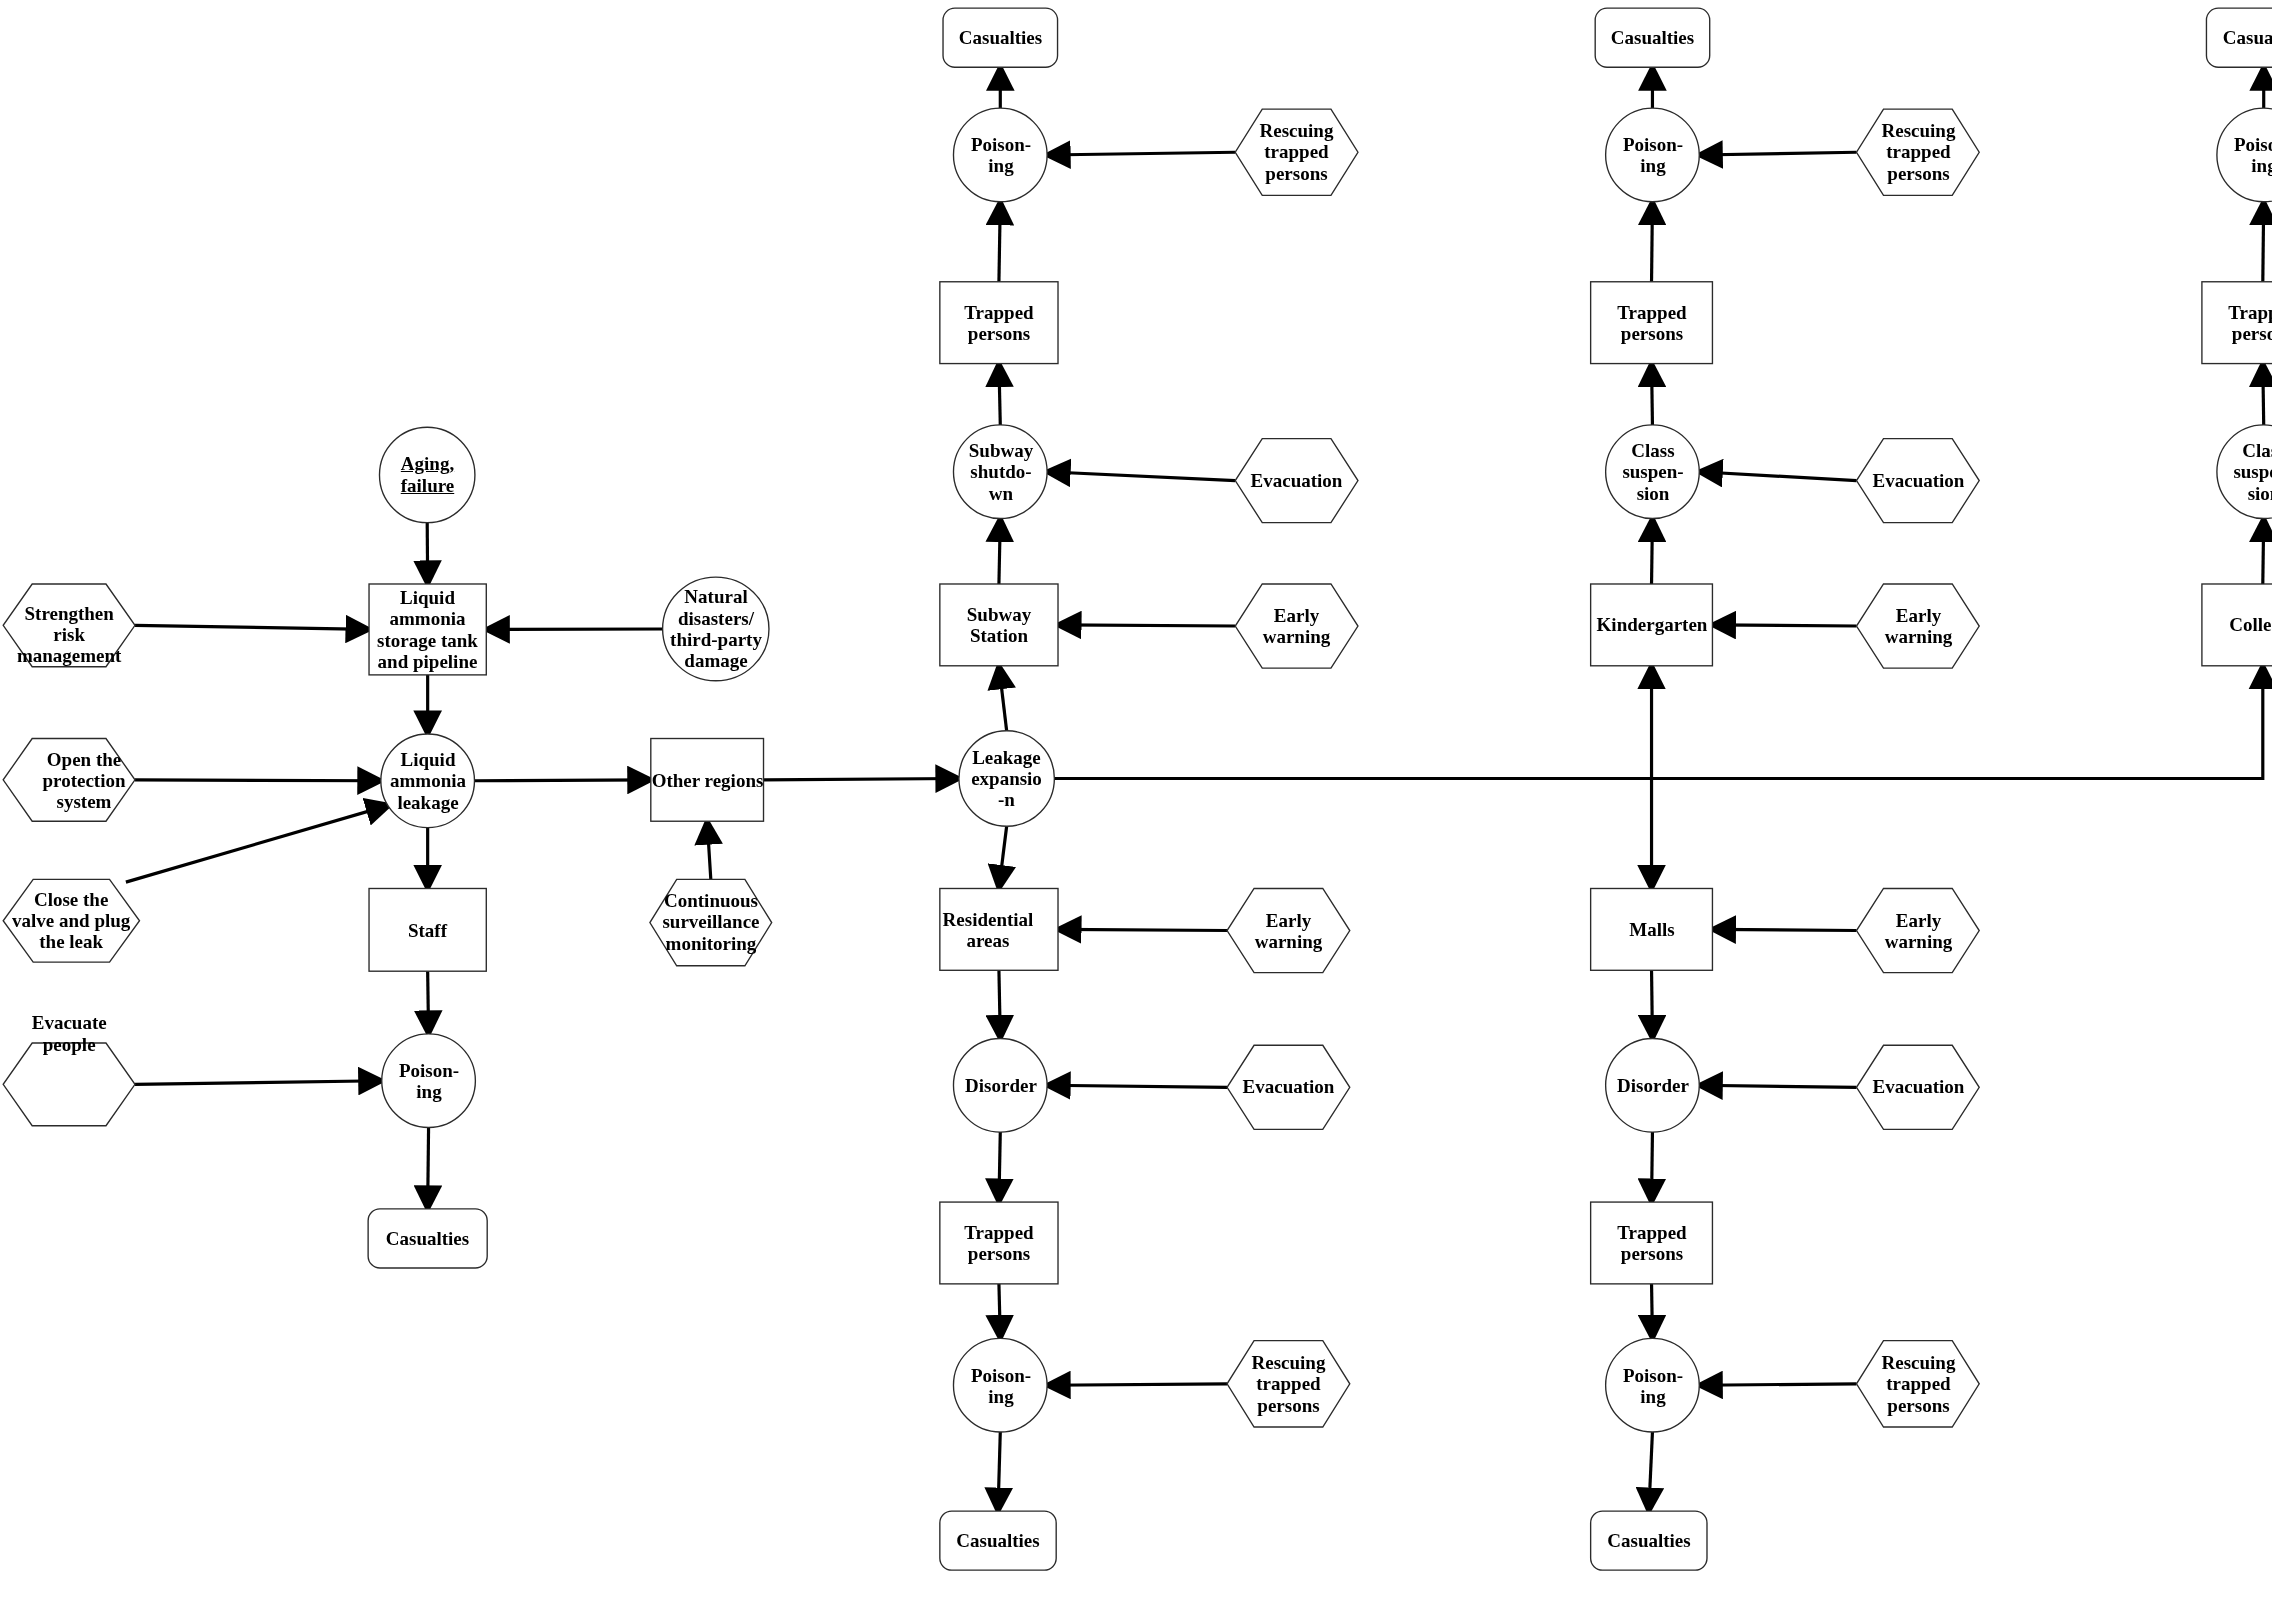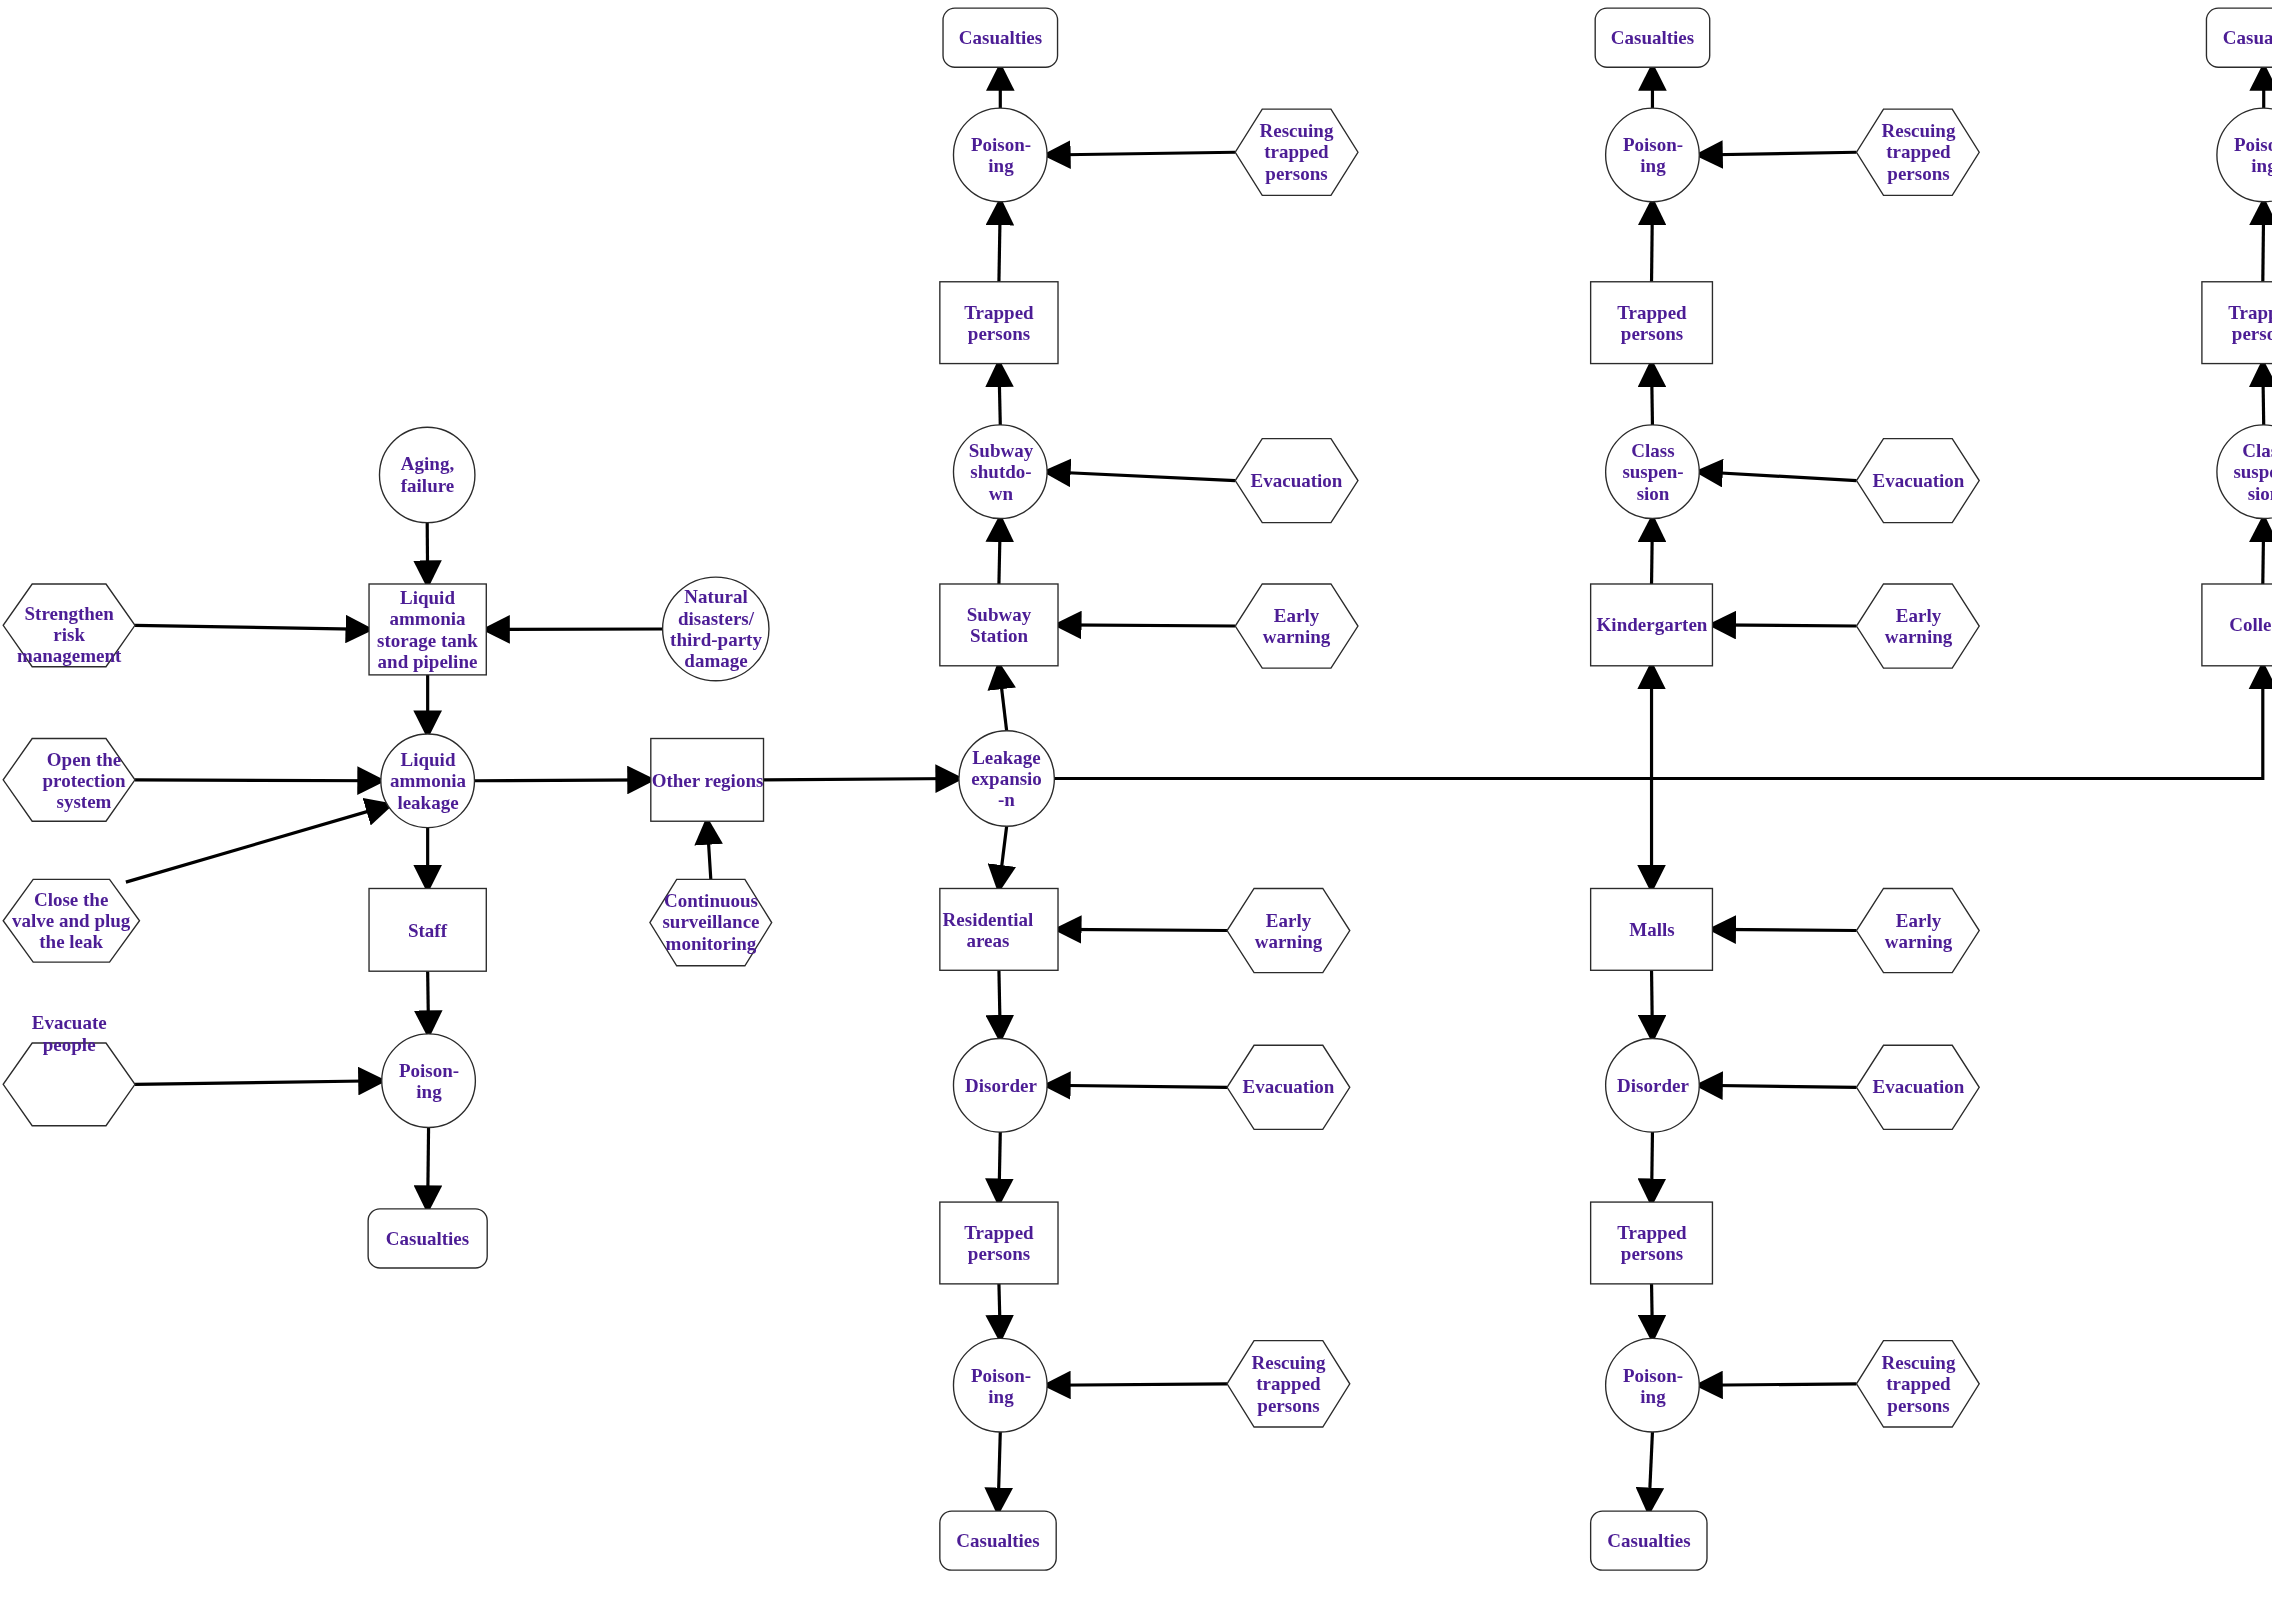--- a/index.html
+++ b/index.html
@@ -12,21 +12,21 @@
   }
   svg#canvas{position:absolute;left:0;top:0;width:2740px;height:1617px;}
   .shape-stroke{fill:#ffffff;stroke:#2b2b2b;stroke-width:3;}
   .edge{stroke:#000000;stroke-width:7;fill:none;}
   .nodelabel{
     position:absolute;
     display:flex;align-items:center;justify-content:center;
     text-align:center;
     font-family:"Liberation Serif","DejaVu Serif",serif;
     font-weight:700;
-    color:#4c1d95;
+    color:#000000;
     line-height:1.12;
     white-space:pre-line;
     pointer-events:auto;
   }
 </style>
 </head>
 <body>
 
 <div id="stage">
   <svg id="canvas" viewBox="0 0 6029 3558" xmlns="http://www.w3.org/2000/svg">
@@ -144,21 +144,21 @@
         <ellipse cx="4981" cy="1038" rx="103" ry="103" class="shape-stroke"></ellipse>
         <polygon points="5489.4,965 5640.6,965 5700,1057.5 5640.6,1150 5489.4,1150 5430,1057.5" class="shape-stroke"></polygon>
         <rect x="4845" y="1285" width="268" height="180" class="shape-stroke"></rect>
         <polygon points="5489.4,1285 5640.6,1285 5700,1377.5 5640.6,1470 5489.4,1470 5430,1377.5" class="shape-stroke"></polygon>
       </g>
   </svg>
   <div id="label-layer">
       <div class="nodelabel" style="left: 3.2px; top: 584px; width: 132px; height: 101px; font-size: 19px;">Strengthen
 risk
 management</div>
-      <div class="nodelabel" style="left: 380px; top: 427px; width: 95px; height: 95px; font-size: 19px;">Aging,
+      <div class="nodelabel" style="left: 380px; top: 427px; width: 95px; height: 95px; font-size: 19px; text-decoration: underline;">Aging,
 failure</div>
       <div class="nodelabel" style="left: 369px; top: 584px; width: 117px; height: 91px; font-size: 19px;">Liquid
 ammonia
 storage tank
 and pipeline</div>
       <div class="nodelabel" style="left: 663px; top: 577px; width: 106px; height: 104px; font-size: 19px;">Natural
 disasters/
 third-party
 damage</div>
       <div class="nodelabel" style="left: 18px; top: 739px; width: 132px; height: 83px; font-size: 19px;">Open the

